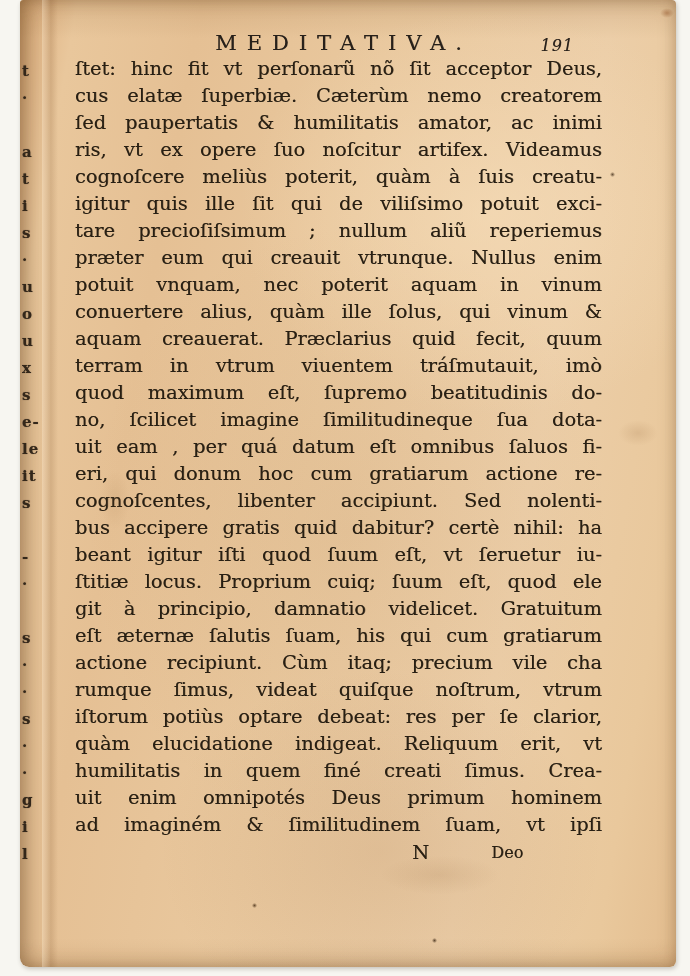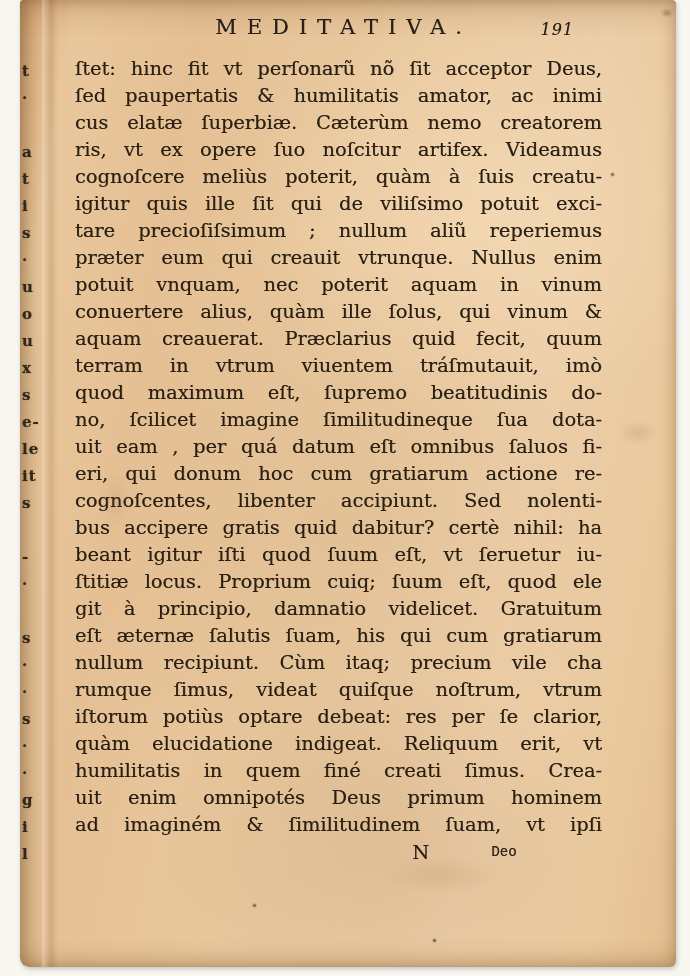--- a/index.html
+++ b/index.html
@@ -35,21 +35,21 @@
   .gutter-fragments{
     position:absolute;left:0;top:0;width:19px;height:100%;overflow:hidden;
     color:#33271a;font-size:15px;font-weight:bold;
   }
   .gutter-fragment{
     position:absolute;left:2px;width:17px;height:20px;overflow:hidden;
     letter-spacing:1px;text-shadow:0 0 1px rgba(51,39,26,.6);
   }
   
   .runhead{
-    position:absolute;left:55px;top:15px;width:527px;height:32px;
+    position:absolute;left:55px;top:31px;width:527px;height:32px;
     color:#27201a;
   }
   .runhead-title{
     display:block;text-align:center;
     font-size:21px;letter-spacing:10px;text-indent:10px;
     text-shadow:.4px .4px .6px rgba(39,32,26,.55);
   }
   .runhead-pagenum{
     position:absolute;right:28px;top:5px;
     font-size:16px;font-style:italic;letter-spacing:1px;
@@ -63,21 +63,21 @@
   .line{
     height:27px;line-height:26px;white-space:nowrap;
     text-align:justify;text-align-last:justify;
     text-shadow:.35px .35px .55px rgba(40,31,19,.55);
   }
   .sigline{
     position:relative;height:28px;line-height:27px;
     text-shadow:.35px .35px .55px rgba(40,31,19,.55);
   }
   .sig-mark{position:absolute;left:64%;font-size:19.4px;}
-  .sig-catchword{position:absolute;left:79%;font-size:14px;font-family:Liberation Mono, monospace;}
+  .sig-catchword{position:absolute;left:79%;font-size:16px;}
   
   .speck{position:absolute;border-radius:50%;pointer-events:none;}
   .sp1{left:640px;top:8px;width:14px;height:10px;background:radial-gradient(ellipse,rgba(146,84,40,.5),rgba(146,84,40,0) 70%);}
   .sp2{left:590px;top:172px;width:5px;height:5px;background:radial-gradient(circle,rgba(60,40,20,.75),rgba(60,40,20,0) 75%);}
   .sp3{left:232px;top:903px;width:5px;height:5px;background:radial-gradient(circle,rgba(70,45,20,.8),rgba(70,45,20,0) 75%);}
   .sp4{left:412px;top:938px;width:5px;height:5px;background:radial-gradient(circle,rgba(60,40,20,.8),rgba(60,40,20,0) 75%);}
   .sp5{left:598px;top:420px;width:40px;height:26px;background:radial-gradient(ellipse,rgba(150,105,60,.18),rgba(150,105,60,0) 70%);}
   .sp6{left:80px;top:470px;width:30px;height:60px;background:radial-gradient(ellipse,rgba(150,105,60,.12),rgba(150,105,60,0) 70%);}
   .sp7{left:360px;top:855px;width:120px;height:40px;background:radial-gradient(ellipse,rgba(140,95,50,.12),rgba(140,95,50,0) 70%);}
 </style>
@@ -117,42 +117,42 @@
     </div>
   <div class="gutter-crease"></div>
 
   <div class="runhead">
     <span class="runhead-title">MEDITATIVA.</span>
     <span class="runhead-pagenum">191</span>
   </div>
 
   <div class="textblock" id="textblock">
       <div class="line">ſtet: hinc fit vt perſonarũ nõ ſit acceptor Deus,</div>
+      <div class="line">cus elatæ ſuperbiæ. Cæterùm nemo creatorem</div>
       <div class="line">ſed paupertatis &amp; humilitatis amator, ac inimi</div>
-      <div class="line">cus elatæ ſuperbiæ. Cæterùm nemo creatorem</div>
       <div class="line">ris, vt ex opere ſuo noſcitur artifex. Videamus</div>
       <div class="line">cognoſcere meliùs poterit, quàm à ſuis creatu-</div>
       <div class="line">igitur quis ille ſit qui de viliſsimo potuit exci-</div>
       <div class="line">tare precioſiſsimum ; nullum aliũ reperiemus</div>
       <div class="line">præter eum qui creauit vtrunque. Nullus enim</div>
       <div class="line">potuit vnquam, nec poterit aquam in vinum</div>
       <div class="line">conuertere alius, quàm ille ſolus, qui vinum &amp;</div>
       <div class="line">aquam creauerat. Præclarius quid fecit, quum</div>
       <div class="line">terram in vtrum viuentem tráſmutauit, imò</div>
       <div class="line">quod maximum eſt, ſupremo beatitudinis do-</div>
       <div class="line">no, ſcilicet imagine ſimilitudineque ſua dota-</div>
       <div class="line">uit eam , per quá datum eſt omnibus ſaluos fi-</div>
       <div class="line">eri, qui donum hoc cum gratiarum actione re-</div>
       <div class="line">cognoſcentes, libenter accipiunt. Sed nolenti-</div>
       <div class="line">bus accipere gratis quid dabitur? certè nihil: ha</div>
       <div class="line">beant igitur iſti quod ſuum eſt, vt ſeruetur iu-</div>
       <div class="line">ſtitiæ locus. Proprium cuiq; ſuum eſt, quod ele</div>
       <div class="line">git à principio, damnatio videlicet. Gratuitum</div>
       <div class="line">eſt æternæ ſalutis ſuam, his qui cum gratiarum</div>
-      <div class="line">nullum recipiunt. Cùm itaq; precium vile cha</div>
+      <div class="line">actione recipiunt. Cùm itaq; precium vile cha</div>
       <div class="line">rumque ſimus, videat quiſque noſtrum, vtrum</div>
       <div class="line">iſtorum potiùs optare debeat: res per ſe clarior,</div>
       <div class="line">quàm elucidatione indigeat. Reliquum erit, vt</div>
       <div class="line">humilitatis in quem finé creati ſimus. Crea-</div>
       <div class="line">uit enim omnipotés Deus primum hominem</div>
       <div class="line">ad imaginém &amp; ſimilitudinem ſuam, vt ipſi</div>
       <div class="sigline">
         <span class="sig-mark">N</span>
         <span class="sig-catchword">Deo</span>
       </div>

